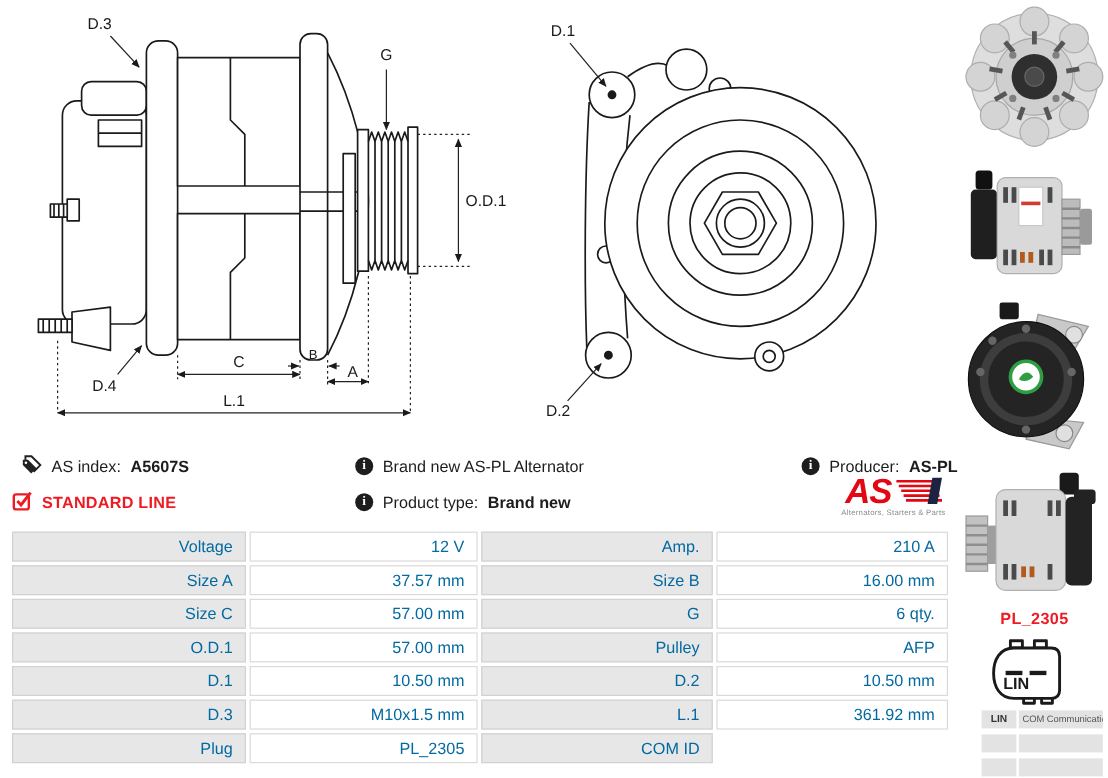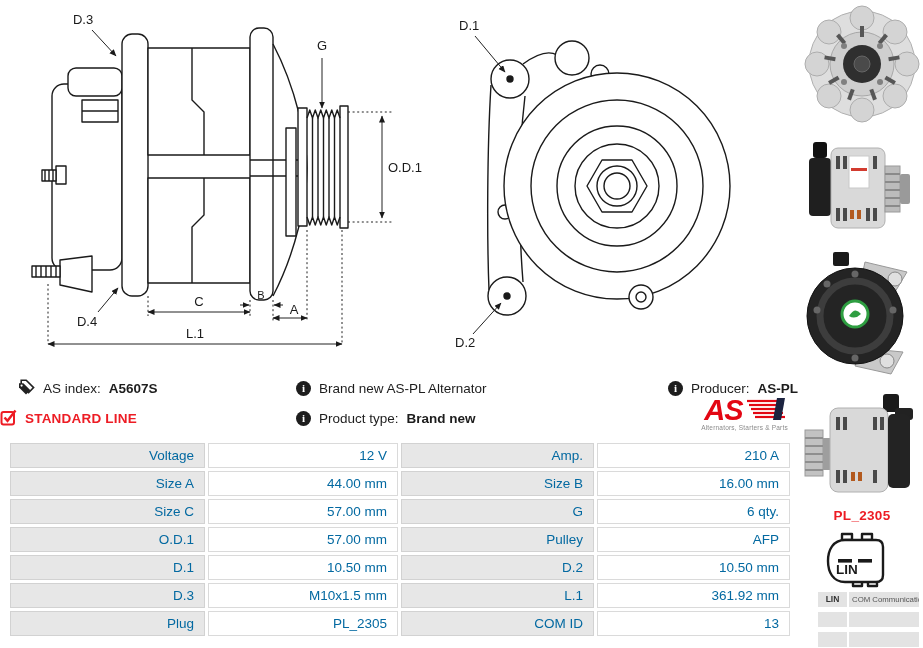--- a/index.html
+++ b/index.html
@@ -335,21 +335,21 @@
   <span class="ico info-circle">i</span>
   <span>Brand new AS-PL Alternator</span>
 </div>
 
 <div class="info-item" style="left:668px;top:376px">
   <span class="ico info-circle">i</span>
   <span>Producer:</span>
   <span class="b">AS-PL</span>
 </div>
 
-<div class="info-item" style="left:0;top:406px">
+<div class="info-item" style="left:10px;top:406px">
   <span class="ico">
     <svg width="17" height="17" viewBox="0 0 17 17">
       <rect x="1.5" y="3" width="12.5" height="12.5" rx="2" fill="none" stroke="#ed1c24" stroke-width="2"></rect>
       <path d="M4.5,8.5 L7.5,11.8 L15.5,1.5" fill="none" stroke="#ed1c24" stroke-width="2.4"></path>
     </svg>
   </span>
   <span class="red-line">STANDARD LINE</span>
 </div>
 
 <div class="info-item" style="left:296px;top:406px">
@@ -375,21 +375,21 @@
   <div class="tagline">Alternators, Starters &amp; Parts</div>
 </div>
 
 <div class="spec-table">
   <div class="cell cl">Voltage</div>
   <div class="cell cv">12 V</div>
   <div class="cell cl">Amp.</div>
   <div class="cell cv">210 A</div>
 
   <div class="cell cl">Size A</div>
-  <div class="cell cv">44.00 mm</div>
+  <div class="cell cv">37.57 mm</div>
   <div class="cell cl">Size B</div>
   <div class="cell cv">16.00 mm</div>
 
   <div class="cell cl">Size C</div>
   <div class="cell cv">57.00 mm</div>
   <div class="cell cl">G</div>
   <div class="cell cv">6 qty.</div>
 
   <div class="cell cl">O.D.1</div>
   <div class="cell cv">57.00 mm</div>
@@ -402,21 +402,20 @@
   <div class="cell cv">10.50 mm</div>
 
   <div class="cell cl">D.3</div>
   <div class="cell cv">M10x1.5 mm</div>
   <div class="cell cl">L.1</div>
   <div class="cell cv">361.92 mm</div>
 
   <div class="cell cl">Plug</div>
   <div class="cell cv">PL_2305</div>
   <div class="cell cl">COM ID</div>
-  <div class="cell cv">13</div>
 </div>
 
 <div class="plug-code">PL_2305</div>
 
 <svg class="abs" style="left:824px;top:532px" width="66" height="56" viewBox="0 -7 64 56">
   <g fill="#fff" stroke="#1a1a1a" stroke-width="2.4" stroke-linejoin="round">
     <rect x="17" y="-5" width="10" height="6"></rect>
     <rect x="37" y="-5" width="10" height="6"></rect>
     <rect x="28" y="42" width="9" height="5"></rect>
     <rect x="43" y="42" width="9" height="5"></rect>

